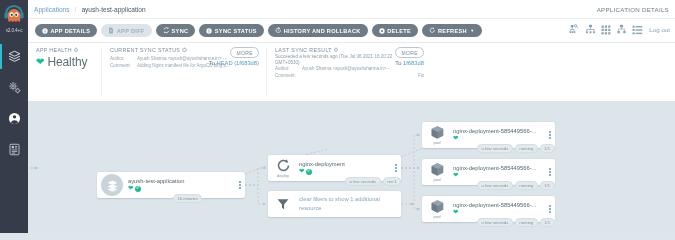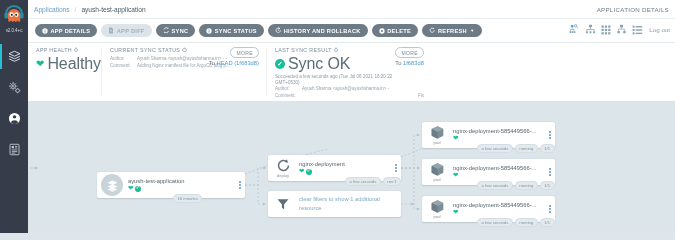--- a/index.html
+++ b/index.html
@@ -95,21 +95,21 @@
   }
   .help-dot {
     width: 4.5px; height: 4.5px; border-radius: 50%;
     border: 0.6px solid #aebcc6; color: #aebcc6;
     font-size: 3.2px; display: inline-flex; align-items: center; justify-content: center;
     line-height: 1;
   }
   .sp-value {
     display: flex; align-items: center; gap: 3px; margin-top: 2px;
   }
-  .sp-value-text { font-size: 16px; color: #5d6e78; font-weight: normal; letter-spacing: -0.1px; }
+  .sp-value-text { font-size: 12px; color: #5d6e78; font-weight: normal; letter-spacing: -0.1px; }
   .heart { color: #18be94; font-size: 10px; line-height: 1; }
   .check-circle {
     width: 10px; height: 10px; border-radius: 50%; background: #18be94;
     display: inline-flex; align-items: center; justify-content: center;
     color: #fff; font-size: 6.5px; line-height: 1; font-weight: bold;
   }
   .more-btn {
     position: absolute; right: 8px; top: 0px;
     border: 0.7px solid #b9c6cf; border-radius: 6px;
     font-size: 5px; color: #7b8c98; letter-spacing: 0.4px;
@@ -403,24 +403,20 @@
           </div>
         </div>
       </div>
 
       <div class="spanel" style="width:165px">
         <div class="sp-label">
           <span>LAST SYNC RESULT</span>
           <span class="help-dot">?</span>
         </div>
         <button class="more-btn">MORE</button>
-        <div class="sp-value">
-          <span class="check-circle">✓</span>
-          <span class="sp-value-text">Sync OK</span>
-        </div>
         <div class="rev-line">
           <span>To </span><a href="#">1f683d8</a>
         </div>
         <div class="ts-line">Succeeded a few seconds ago (Tue Jul 06 2021 16:20:22 GMT+0530)</div>
         <div class="meta" style="margin-top:0">
           <div class="meta-row">
             <span class="meta-key">Author:</span>
             <span class="meta-val">Ayush Sharma &lt;ayush@ayushsharma.in&gt; -</span>
           </div>
           <div class="meta-row">

